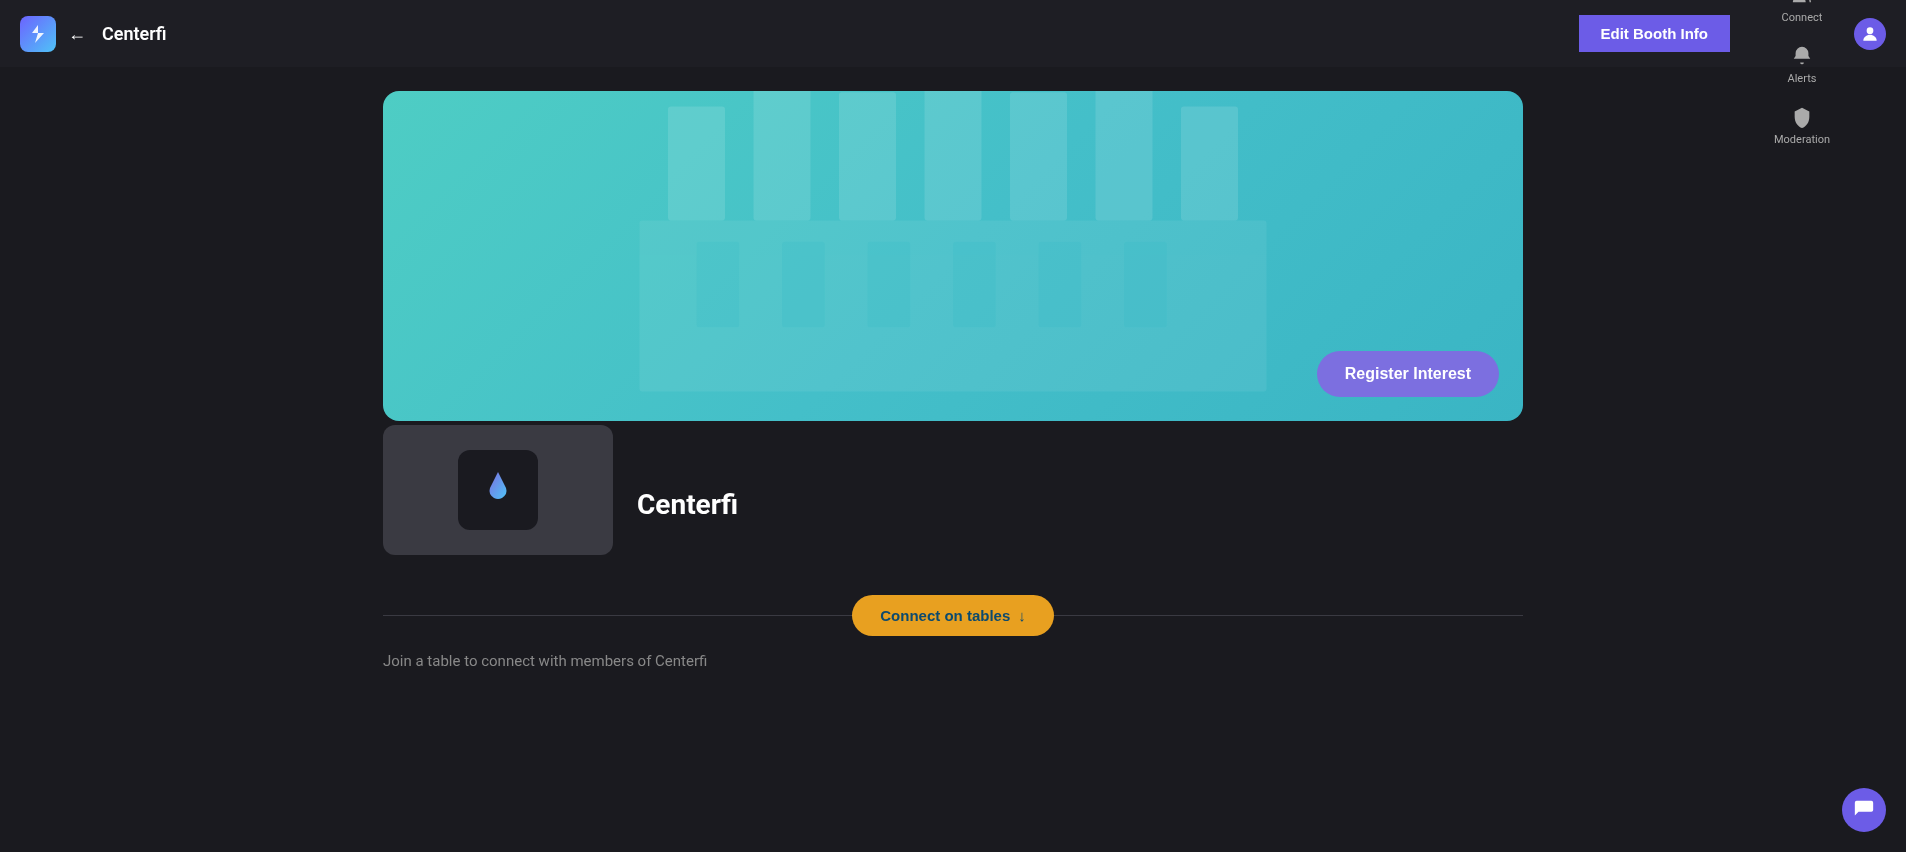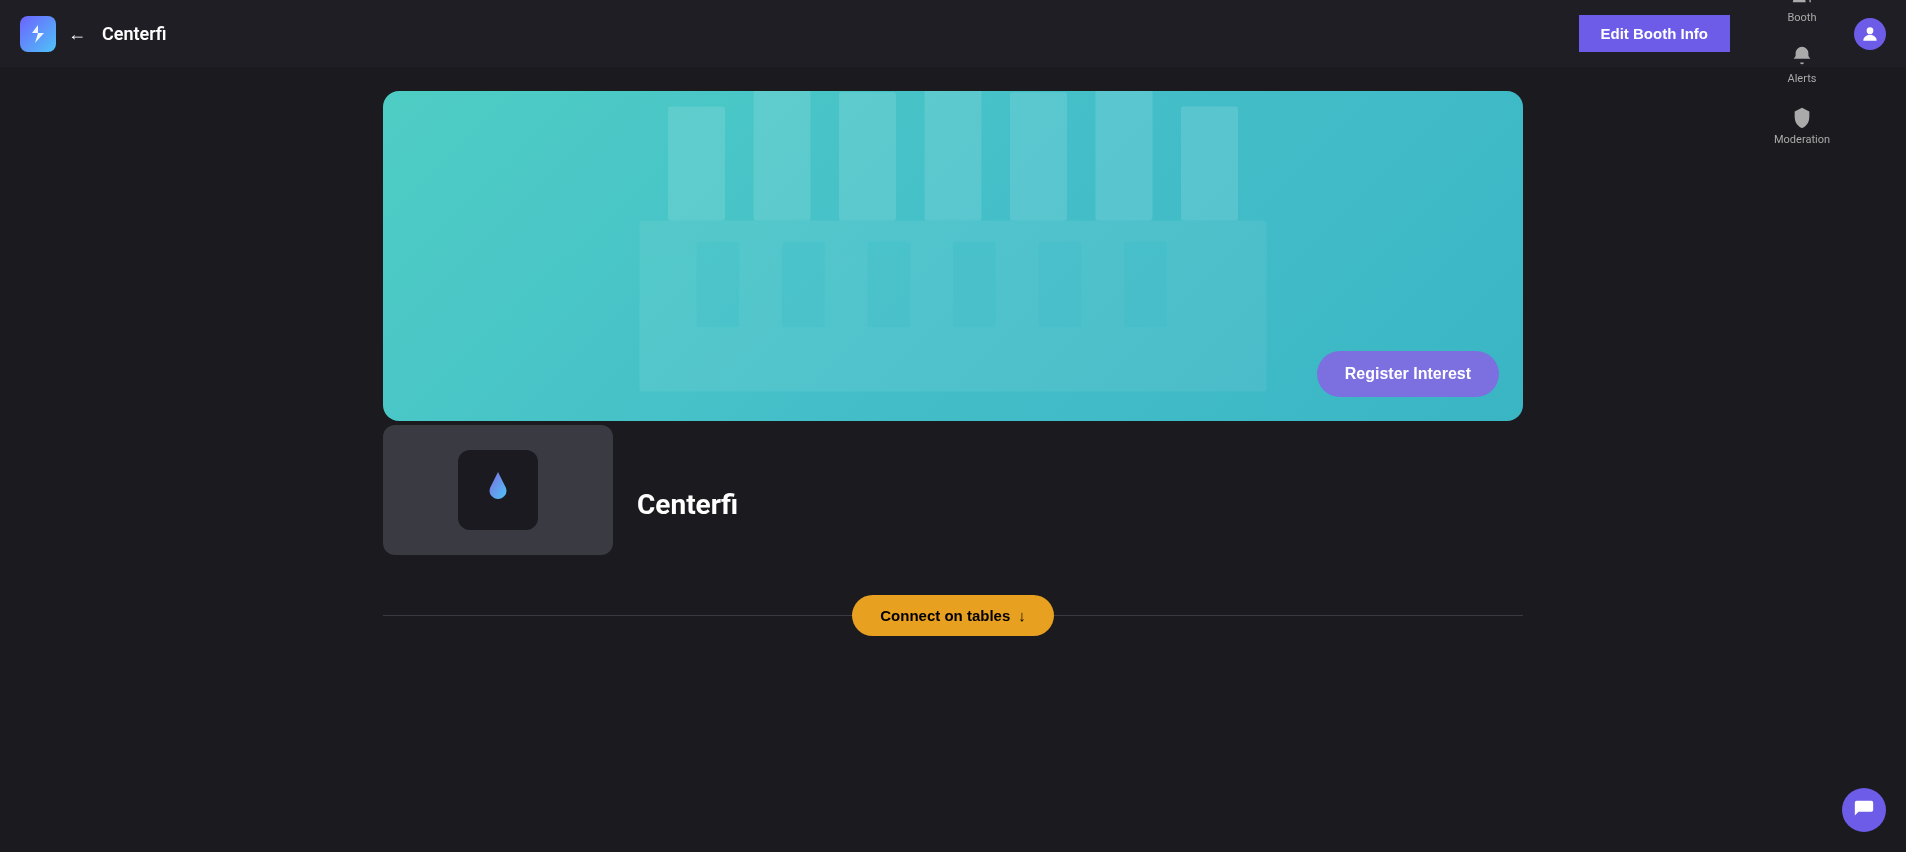--- a/index.html
+++ b/index.html
@@ -218,21 +218,21 @@
     .divider-line {
       position: absolute;
       left: 0;
       right: 0;
       height: 1px;
       background-color: #3a3a42;
     }
 
     .connect-btn {
       background-color: #e8a020;
-      color: #000000;
+      color: #0c4a6e;
       border: none;
       padding: 12px 28px;
       border-radius: 50px;
       font-size: 15px;
       font-weight: 600;
       cursor: pointer;
       position: relative;
       z-index: 1;
       display: flex;
       align-items: center;
@@ -294,21 +294,21 @@
 
       <div class="nav-item">
         <div class="nav-icon">
           <svg width="22" height="22" viewBox="0 0 24 24" fill="#aaaaaa">
             <circle cx="9" cy="8" r="3.5"></circle>
             <circle cx="15" cy="8" r="3.5"></circle>
             <path d="M2 20c0-4 3-6 7-6s7 2 7 6"></path>
             <path d="M15 14c3 0 6 2 6 6" stroke="#aaaaaa" stroke-width="1.5" fill="none"></path>
           </svg>
         </div>
-        <span class="nav-label">Booth</span>
+        <span class="nav-label">Connect</span>
       </div>
 
       <div class="nav-item">
         <div class="nav-icon">
           <svg width="22" height="22" viewBox="0 0 24 24" fill="#aaaaaa">
             <path d="M12 2a7 7 0 0 0-7 7v3l-2 3h18l-2-3V9a7 7 0 0 0-7-7z"></path>
             <path d="M10 19a2 2 0 0 0 4 0" fill="#aaaaaa"></path>
           </svg>
         </div>
         <span class="nav-label">Alerts</span>
@@ -383,20 +383,21 @@
   </div>
 
   <div class="connect-section">
     <div class="divider-line"></div>
     <button class="connect-btn">
       <span>Connect on tables</span>
       <span>↓</span>
     </button>
   </div>
 
+  <div class="connect-tagline">Join a table to connect with members of Centerfi</div>
 
 </div>
 
 <div class="chat-bubble">
   <svg width="22" height="22" viewBox="0 0 24 24" fill="white">
     <path d="M20 2H4a2 2 0 0 0-2 2v14l4-4h14a2 2 0 0 0 2-2V4a2 2 0 0 0-2-2z"></path>
   </svg>
 </div>
 
 </body></html>

